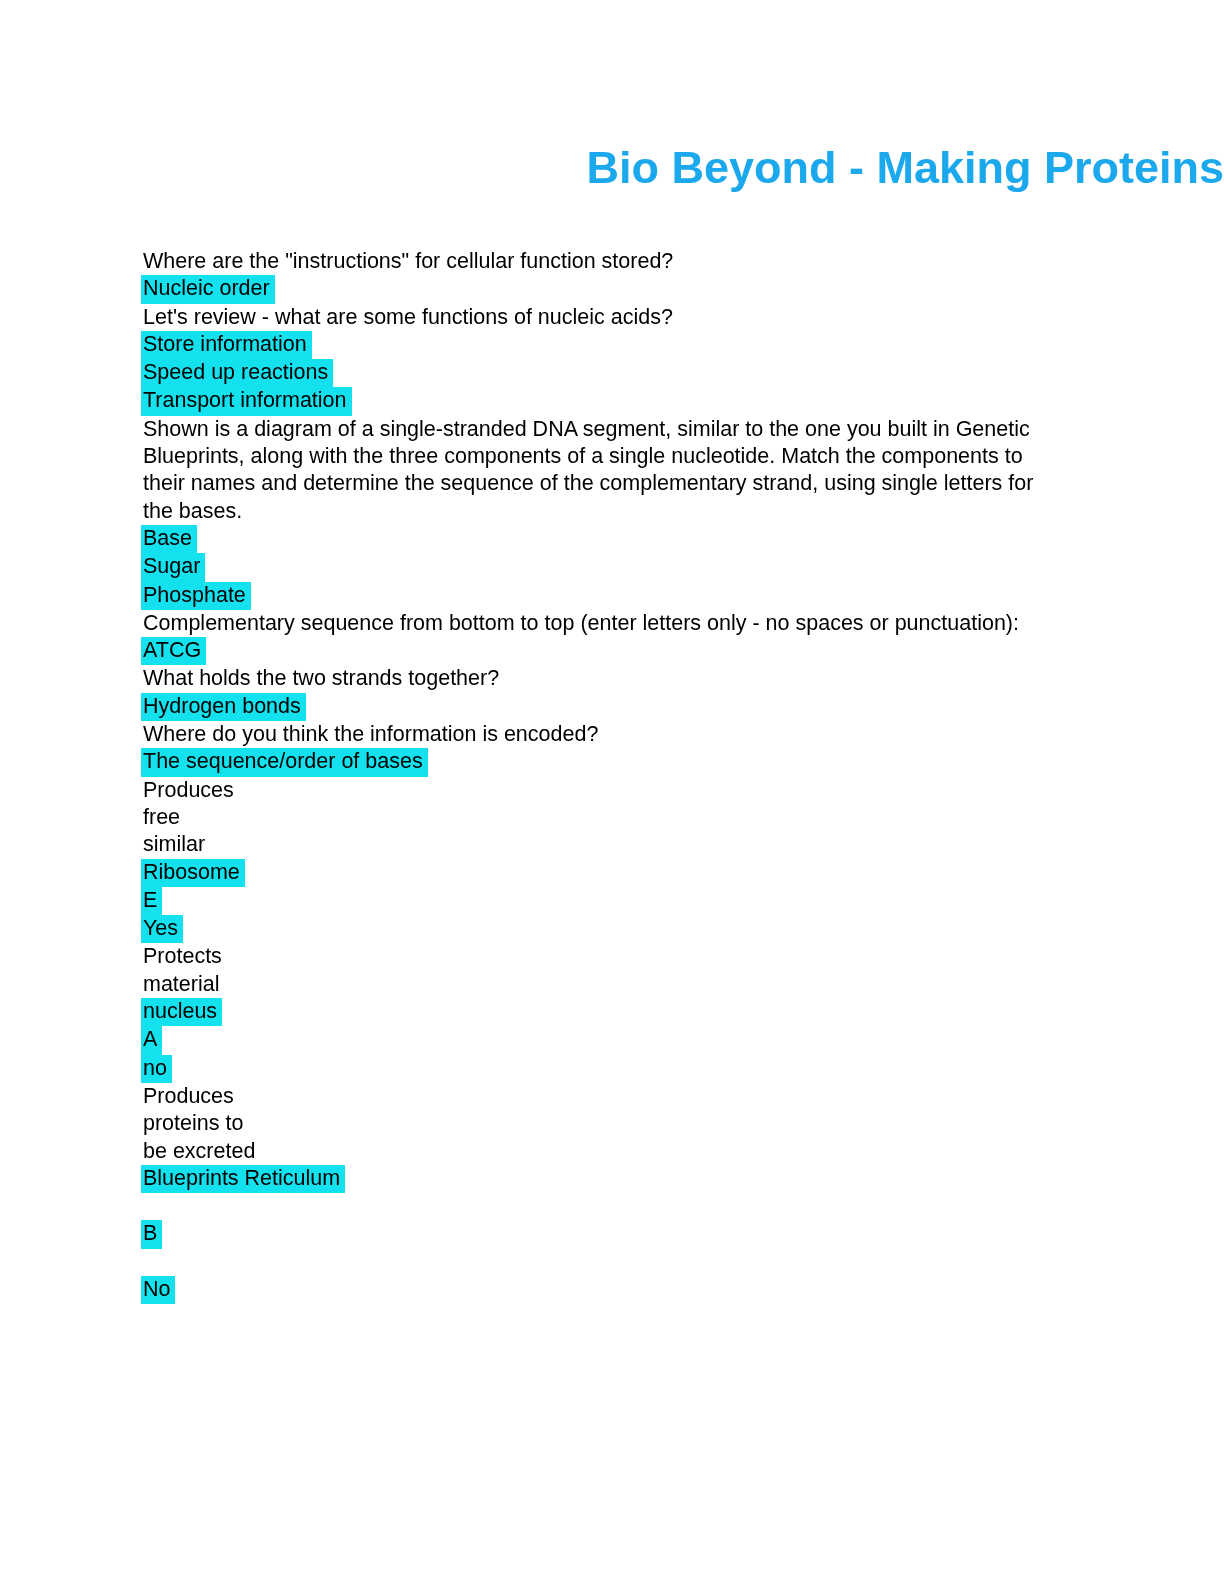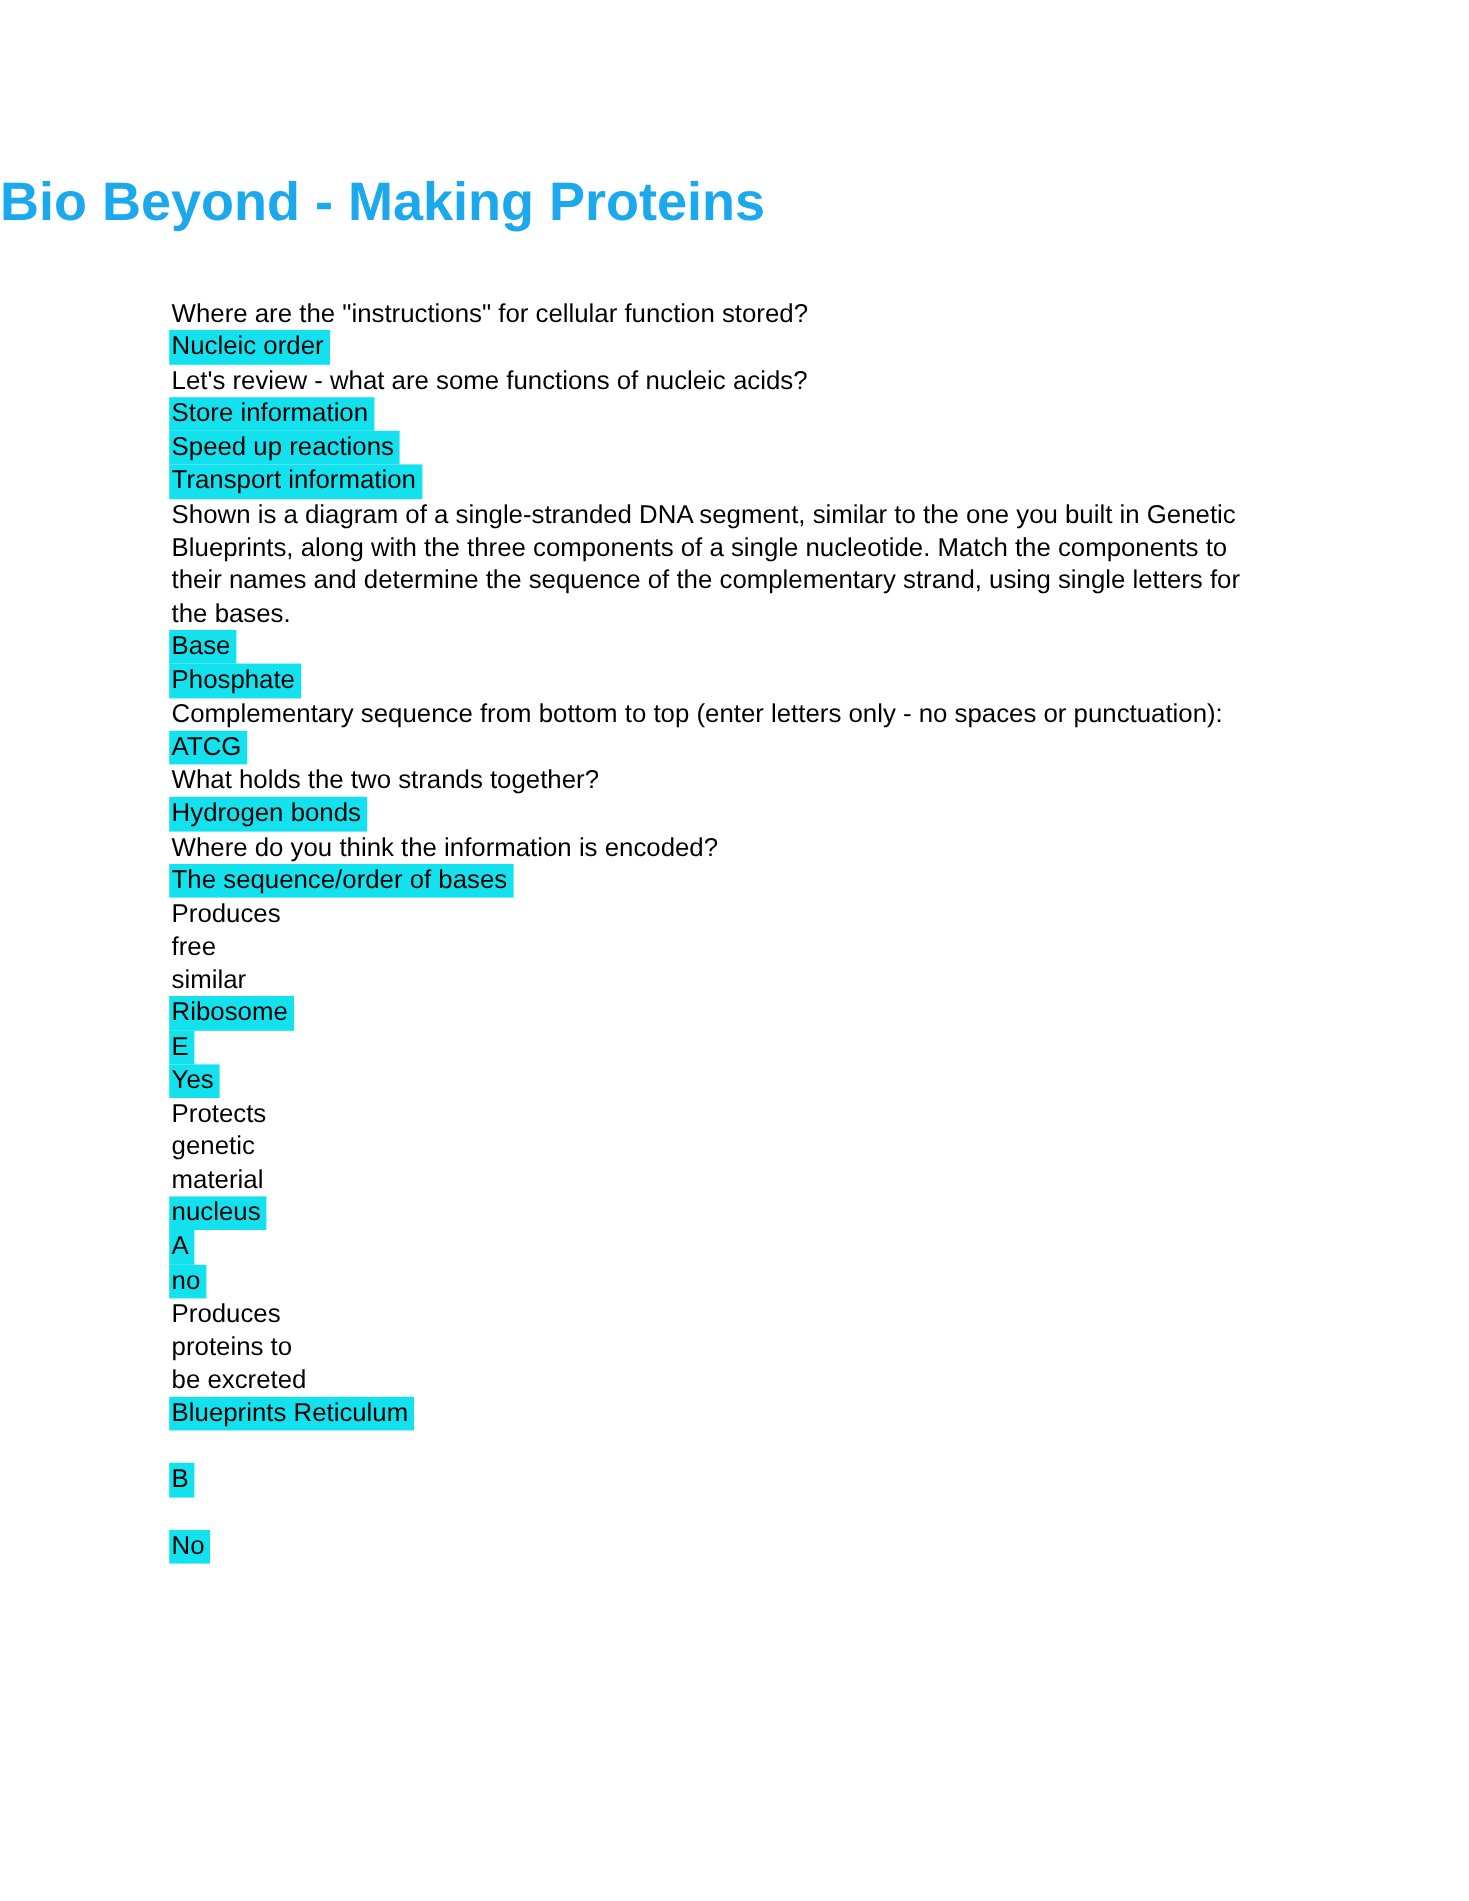--- a/index.html
+++ b/index.html
@@ -15,21 +15,21 @@
     overflow: hidden;
     font-family: "Liberation Sans", sans-serif;
     color: #000000;
   }
   .doc-title {
     position: absolute;
     top: 142px;
     left: 0;
     width: 100%;
     margin: 0;
-    text-align: left;
+    text-align: right;
     font-size: 45px;
     font-weight: bold;
     letter-spacing: 0px;
     color: var(--title-color, #1ba8ec);
   }
   .doc-body {
     position: absolute;
     top: 248px;
     left: 143px;
     width: 920px;
@@ -56,35 +56,35 @@
   <h1 class="doc-title">Bio Beyond - Making Proteins</h1>
   <div class="doc-body" id="doc-body">
       <div class="line">Where are the "instructions" for cellular function stored?</div>
       <div class="line"><span class="hl">Nucleic order</span></div>
       <div class="line"><span class="italic">Let's review - what are some functions of nucleic acids?</span></div>
       <div class="line"><span class="hl">Store information</span></div>
       <div class="line"><span class="hl">Speed up reactions</span></div>
       <div class="line"><span class="hl">Transport information</span></div>
       <div class="line">Shown is a diagram of a single-stranded DNA segment, similar to the one you built in Genetic Blueprints, along with the three components of a single nucleotide. Match the components to their names and determine the sequence of the complementary strand, using single letters for the bases.</div>
       <div class="line"><span class="hl">Base</span></div>
+      <div class="line"><span class="hl">Sugar</span></div>
       <div class="line"><span class="hl">Phosphate</span></div>
       <div class="line">Complementary sequence from bottom to top (enter letters only - no spaces or punctuation):</div>
       <div class="line"><span class="hl">ATCG</span></div>
       <div class="line">What holds the two strands together?</div>
       <div class="line"><span class="hl">Hydrogen bonds</span></div>
       <div class="line">Where do you think the information is encoded?</div>
       <div class="line"><span class="hl">The sequence/order of bases</span></div>
       <div class="line">Produces</div>
       <div class="line">free</div>
       <div class="line">similar</div>
       <div class="line"><span class="hl">Ribosome</span></div>
       <div class="line"><span class="hl">E</span></div>
       <div class="line"><span class="hl">Yes</span></div>
       <div class="line">Protects</div>
-      <div class="line">genetic</div>
       <div class="line">material</div>
       <div class="line"><span class="hl">nucleus</span></div>
       <div class="line"><span class="hl">A</span></div>
       <div class="line"><span class="hl">no</span></div>
       <div class="line">Produces</div>
       <div class="line">proteins to</div>
       <div class="line">be excreted</div>
       <div class="line"><span class="hl">Blueprints Reticulum</span></div>
       <div class="line">&nbsp;</div>
       <div class="line"><span class="hl">B</span></div>

